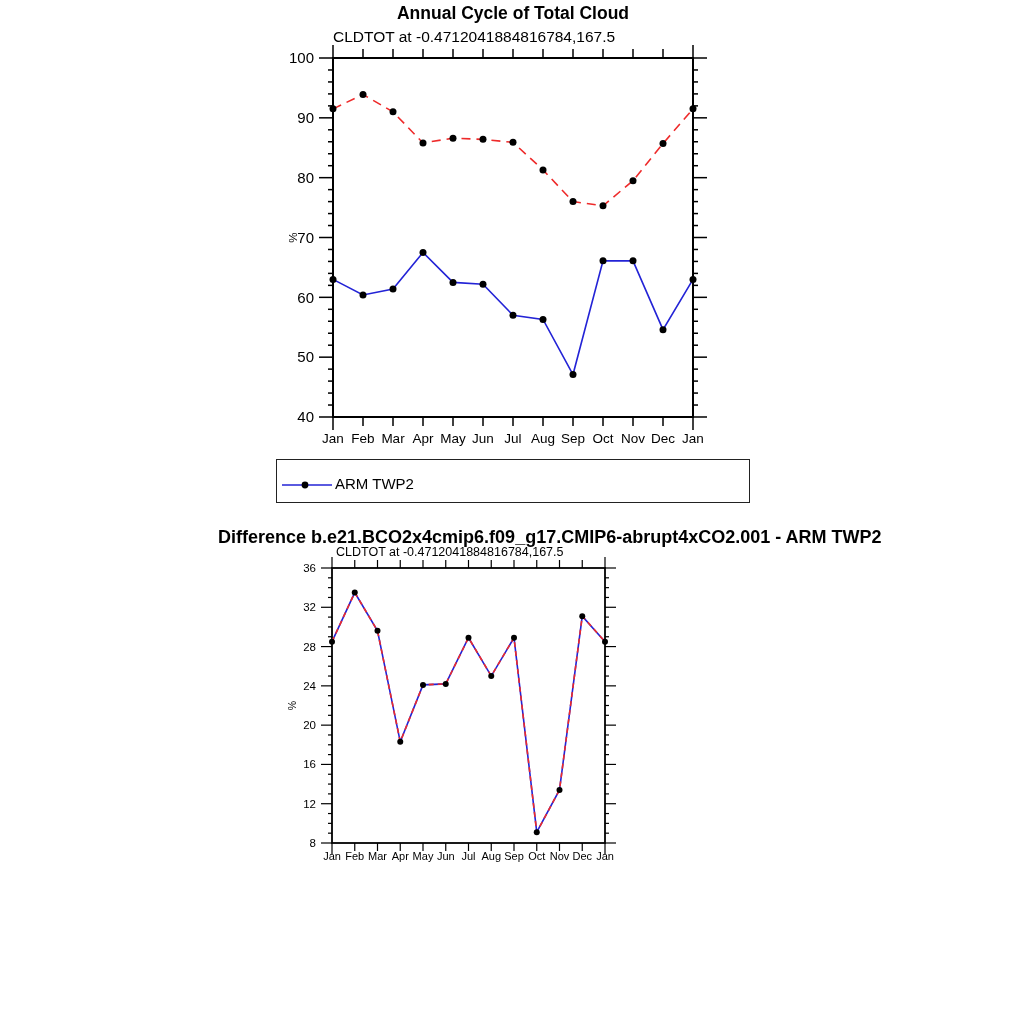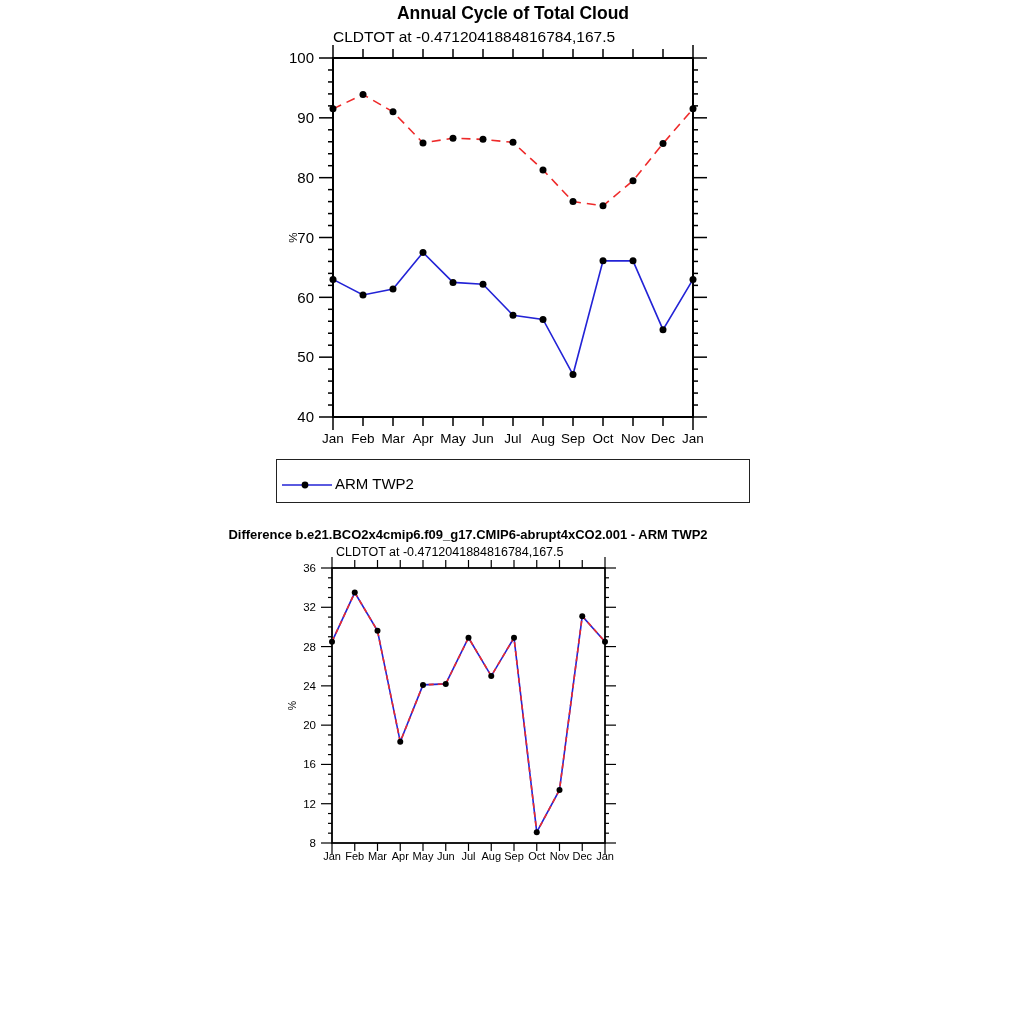--- a/index.html
+++ b/index.html
@@ -3,21 +3,21 @@
 <meta charset="utf-8">
 <style>
   html,body{margin:0;padding:0;background:#ffffff;}
   #canvas{position:relative;width:1024px;height:1024px;background:#ffffff;
           font-family:"Liberation Sans",sans-serif;color:#000;overflow:hidden;}
   #plot-svg{position:absolute;left:0;top:0;}
   svg text{font-family:"Liberation Sans",sans-serif;fill:#000;}
   .abs{position:absolute;white-space:nowrap;}
   .t1{left:333px;top:3px;width:360px;text-align:center;font-size:17.5px;font-weight:bold;}
   .t2{left:333px;top:28px;font-size:15.5px;}
-  .t3{left:218px;top:527px;width:500px;text-align:center;font-size:13px;font-weight:bold;}
+  .t3{left:218px;top:527px;width:500px;text-align:center;font-size:18px;font-weight:bold;}
   .t4{left:336px;top:545px;font-size:12.5px;}
   .legend{position:absolute;left:276px;top:459px;width:474px;height:44px;
           border:1.2px solid #222;box-sizing:border-box;background:#fff;
           display:flex;flex-direction:column;justify-content:center;padding-left:4px;}
   .lrow{display:flex;align-items:flex-end;height:21px;}
   .lswatch{width:52px;height:14px;flex:0 0 auto;}
   .llabel{font-size:15px;white-space:nowrap;margin-left:2px;}
 </style>
 </head>
 <body>

